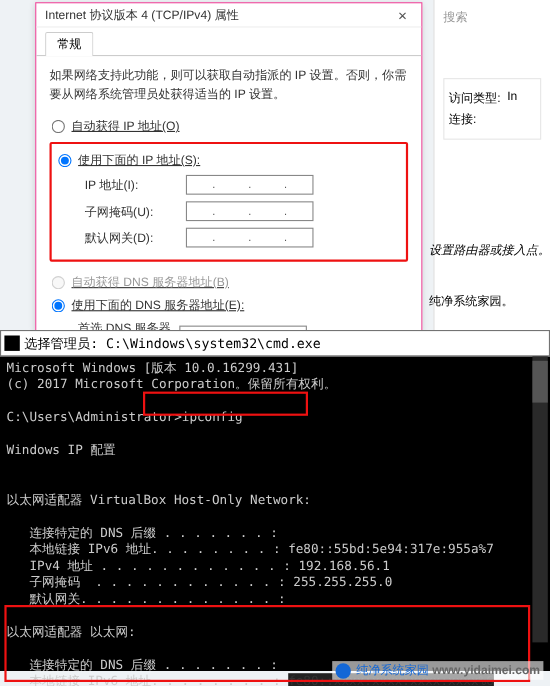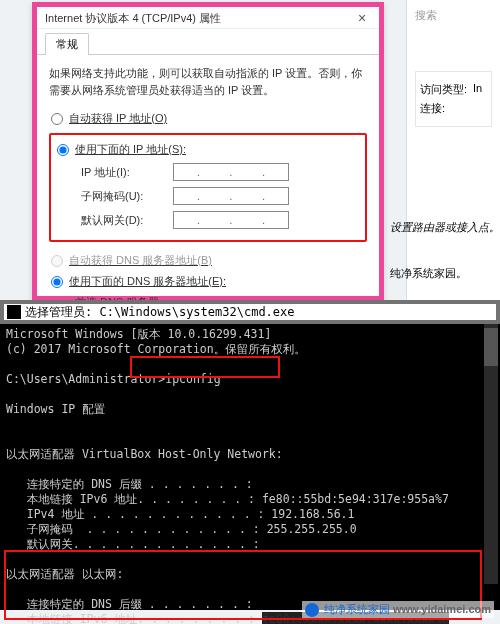--- a/index.html
+++ b/index.html
@@ -1,42 +1,42 @@
 <!DOCTYPE html>
 <html><head>
 <meta charset="utf-8">
 <style>
   * { box-sizing: border-box; margin: 0; padding: 0; }
   body { width: 500px; height: 624px; font-family: "Microsoft YaHei", "Segoe UI", sans-serif; font-size: 12px; background: #eef2f5; position: relative; overflow: hidden; }
 
   
-  .dlg { position: absolute; left: 32px; top: 2px; width: 352px; height: 299px; background: #fff; border: 5px solid #ec4899; box-shadow: 0 2px 6px rgba(0,0,0,.15); }
+  .dlg { position: absolute; left: 32px; top: 2px; width: 352px; height: 299px; background: #fff; border: 1px solid #ec4899; box-shadow: 0 2px 6px rgba(0,0,0,.15); }
   .dlg-title { height: 22px; padding: 0 8px; font-size: 11px; line-height: 22px; color: #333; border-bottom: 1px solid #eee; display:flex; justify-content:space-between; align-items:center;}
   .dlg-close { width:18px; text-align:center; color:#555; font-size:14px; cursor:pointer;}
   .tabs { padding: 4px 8px 0 8px; }
   .tab { display:inline-block; background:#fff; border:1px solid #ccc; border-bottom:none; padding:3px 10px; font-size:11px; border-radius:2px 2px 0 0;}
   .tab-body { border-top:1px solid #ccc; margin-top:-1px; padding:10px 12px; font-size:11px; color:#333; }
   .desc { line-height:1.5; margin-bottom:10px; font-size:11px;}
   .radio-row { display:flex; align-items:center; gap:6px; padding:3px 2px; font-size:11px;text-decoration:underline; }
   .radio-row input { width:12px; height:12px; }
   .group1 { border:2px solid #e11; border-radius:2px; padding:4px 4px 8px 4px; margin:4px 0 8px 0;}
   .field-row { display:flex; align-items:center; padding:3px 6px 3px 26px; font-size:11px;}
   .field-row label { flex:0 0 92px;}
   .ipbox { width:116px; height:18px; border:1px solid #888; display:flex; align-items:center; justify-content:space-around; font-size:10px; color:#555; }
   .ipbox span{flex:1; text-align:center;}
   .disabled label, .disabled .radio-label { color:#999; }
 
   
-  .bgwin { position:absolute; right:0; top:0; width:94px; height:300px; background:#fff; border-left:1px solid #ddd; font-size:11px; padding:8px;}
+  .bgwin { position:absolute; right:0; top:0; width:106px; height:300px; background:#fff; border-left:1px solid #ddd; font-size:11px; padding:8px;}
   .bgwin-sec { border:1px solid #e6e6e6; padding:8px 4px; margin-top:48px;}
   .bg-row{display:flex; gap:6px; padding:2px 0;}
 
   
   .cmd { position:absolute; left:0; top:300px; width:500px; height:310px; background:#000; color:#ccc; font-family:"NSimSun","SimSun","Consolas",monospace; font-size:12px; }
-  .cmd-title { height:24px; background:#fff; border:4px solid #737373; display:flex; align-items:center; padding:0 3px; gap:4px; color:#000;}
+  .cmd-title { height:24px; background:#fff; border:1px solid #737373; display:flex; align-items:center; padding:0 3px; gap:4px; color:#000;}
   .cmd-title .icn { width:14px; height:14px; background:#000; display:inline-block;}
   .cmd-body { padding:3px 6px; line-height:15px; white-space:pre; font-size:11.5px; position:relative; letter-spacing:0;}
   .hl-red { position:absolute; border:2px solid #e11; }
   .hl1 { left:130px; top:32px; width:150px; height:22px;}
   .hl2 { left:4px; top:226px; width:478px; height:70px;}
   .scrollbar{position:absolute; right:2px; top:324px; width:14px; height:260px; background:#2a2a2a;}
   .scroll-thumb{width:14px; height:38px; background:#555; margin-top:4px;}
   .cmd-body .hidden-ip{background:#222; color:#333;}
 
   

